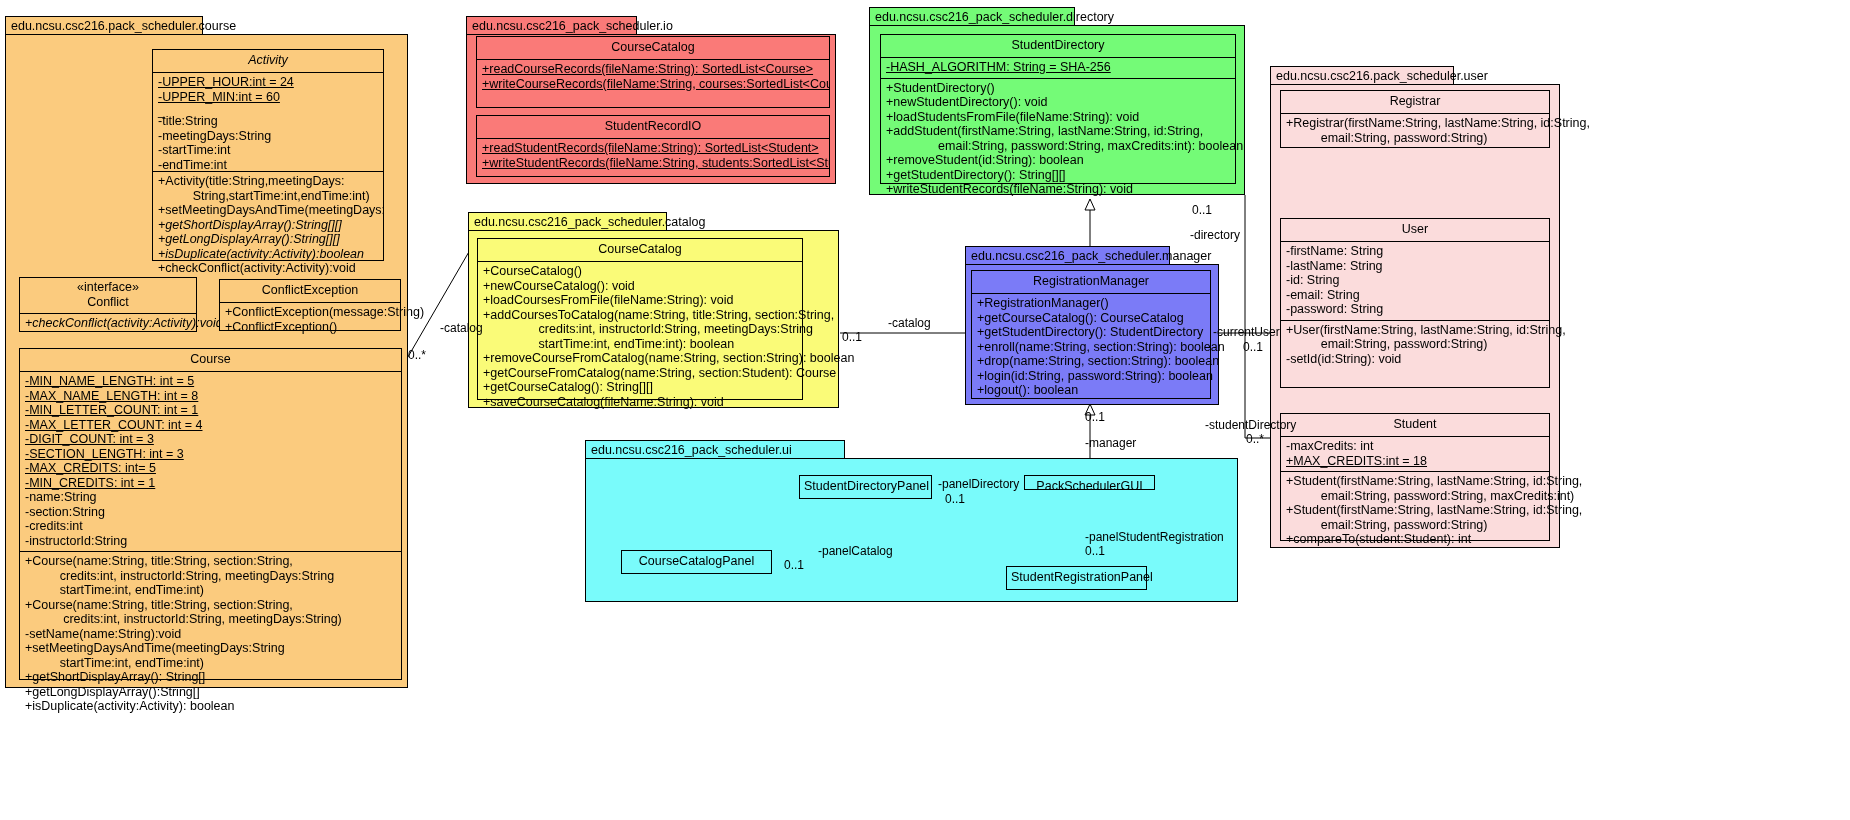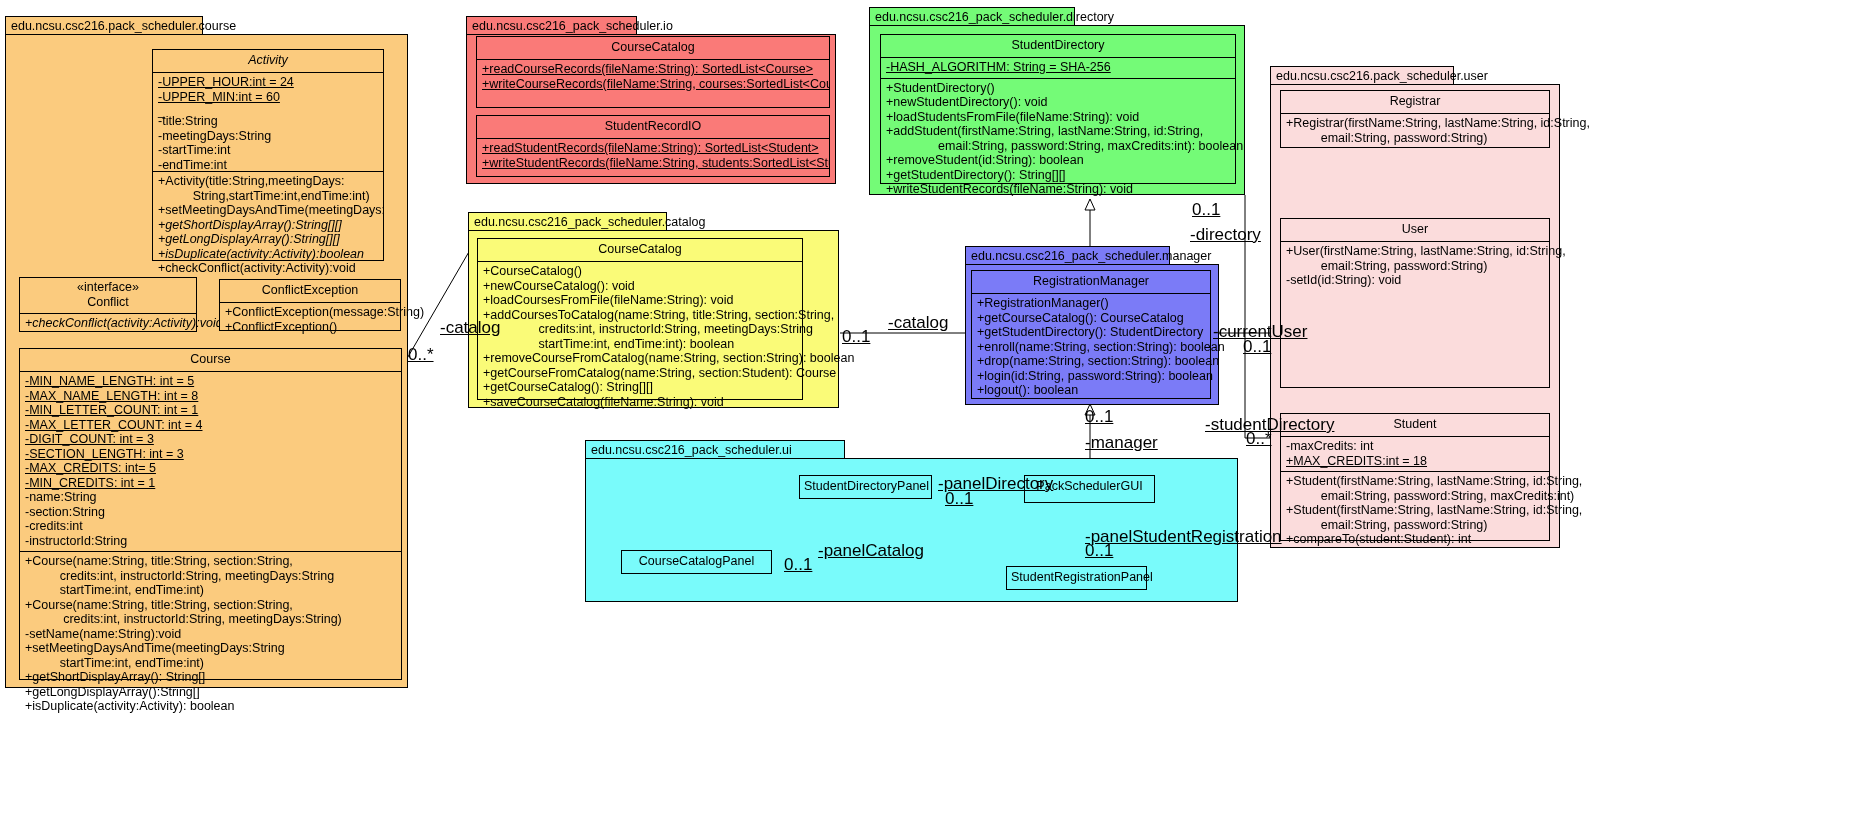--- a/index.html
+++ b/index.html
@@ -19,21 +19,21 @@
   .und{text-decoration:underline;}
   .iface{font-size:12.5px;}
   
   .c-course{background:#FBCB7E;}
   .c-io{background:#FA7A78;}
   .c-dir{background:#74FB77;}
   .c-user{background:#FBDCDC;}
   .c-cat{background:#FAFB78;}
   .c-mgr{background:#7B7BF7;}
   .c-ui{background:#79FBFB;}
-  .lbl{position:absolute;white-space:nowrap;font-size:17px;line-height:14px;background:transparent;text-decoration:underline;}
+  .lbl{position:absolute;white-space:nowrap;font-size:12px;line-height:14px;background:transparent;}
   svg.ov{position:absolute;left:0;top:0;width:1850px;height:820px;overflow:visible;pointer-events:none;}
 </style>
 </head>
 <body>
 
 <svg class="ov" viewBox="0 0 1850 820">
   <defs>
     <marker id="hollowtri" markerWidth="14" markerHeight="14" refX="11" refY="6" orient="auto">
       <path d="M1,1 L12,6 L1,11 z" fill="#fff" stroke="#000" stroke-width="1"></path>
     </marker>
@@ -196,20 +196,27 @@
 <div class="cls c-user" style="left:1280px;top:90px;width:270px;height:58px;">
   <div class="hdr">Registrar</div>
   <div class="sec nb">
     <div class="row">+Registrar(firstName:String, lastName:String, id:String,</div>
     <div class="row">          email:String, password:String)</div>
   </div>
 </div>
 
 <div class="cls c-user" style="left:1280px;top:218px;width:270px;height:170px;">
   <div class="hdr">User</div>
+  <div class="sec">
+    <div class="row">-firstName: String</div>
+    <div class="row">-lastName: String</div>
+    <div class="row">-id: String</div>
+    <div class="row">-email: String</div>
+    <div class="row">-password: String</div>
+  </div>
   <div class="sec nb">
     <div class="row">+User(firstName:String, lastName:String, id:String,</div>
     <div class="row">          email:String, password:String)</div>
     <div class="row">-setId(id:String): void</div>
   </div>
 </div>
 
 <div class="cls c-user" style="left:1280px;top:413px;width:270px;height:128px;">
   <div class="hdr">Student</div>
   <div class="sec">
@@ -266,21 +273,21 @@
 
 <div class="pkg-tab c-ui" style="left:585px;top:440px;width:260px;height:19px;">
   <span>edu.ncsu.csc216_pack_scheduler.ui</span>
 </div>
 <div class="pkg c-ui" style="left:585px;top:458px;width:653px;height:144px;"></div>
 
 <div class="cls c-ui" style="left:799px;top:475px;width:133px;height:24px;">
   <div class="hdr" style="border-bottom:none;padding-top:3px;">StudentDirectoryPanel</div>
 </div>
 
-<div class="cls c-ui" style="left:1024px;top:475px;width:131px;height:28px;">
+<div class="cls c-ui" style="left:1024px;top:475px;width:131px;height:15px;">
   <div class="hdr" style="border-bottom:none;padding-top:3px;">PackSchedulerGUI</div>
 </div>
 
 <div class="cls c-ui" style="left:621px;top:550px;width:151px;height:24px;">
   <div class="hdr" style="border-bottom:none;padding-top:3px;">CourseCatalogPanel</div>
 </div>
 
 <div class="cls c-ui" style="left:1006px;top:566px;width:141px;height:24px;">
   <div class="hdr" style="border-bottom:none;padding-top:3px;">StudentRegistrationPanel</div>
 </div>

